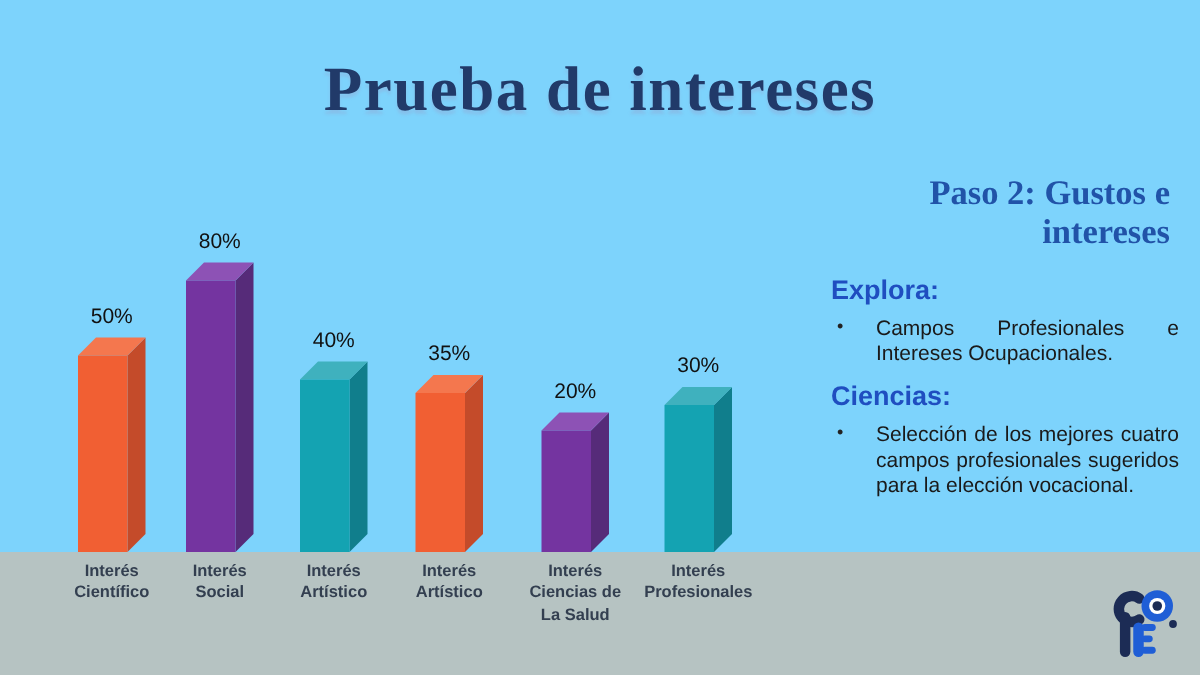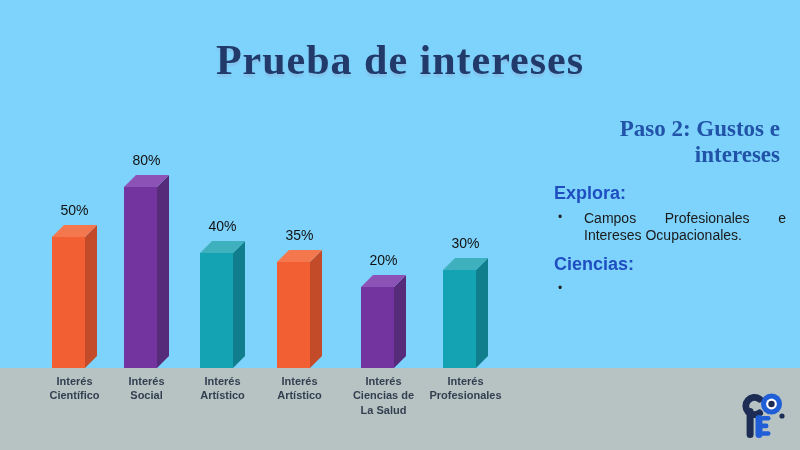--- a/index.html
+++ b/index.html
@@ -136,20 +136,21 @@
 
     <div class="section-label">Explora:</div>
     <div class="bullet-row">
       <span class="bullet">•</span>
       <span class="bullet-text">Campos Profesionales e Intereses Ocupacionales.</span>
     </div>
 
     <div class="section-label">Ciencias:</div>
     <div class="bullet-row">
       <span class="bullet">•</span>
+      <span class="bullet-text">Selección de los mejores cuatro campos profesionales sugeridos para la elección vocacional.</span>
     </div>
   </aside>
 
   <svg class="logo" viewBox="0 0 48 52">
     <path class="logo-stroke-navy" d="M 19.5 7 A 8.6 8.6 0 1 0 19.5 21" stroke-linecap="round"></path>
     <rect class="logo-navy" x="6.6" y="16" width="7" height="30" rx="3.5"></rect>
     <circle class="logo-blue" cx="31.5" cy="12" r="10.5"></circle>
     <circle cx="31.5" cy="12" r="5.4" fill="#ffffff"></circle>
     <circle class="logo-navy" cx="31.5" cy="12" r="3.2"></circle>
     <rect class="logo-blue" x="15.5" y="23" width="7" height="23" rx="3.5"></rect>

